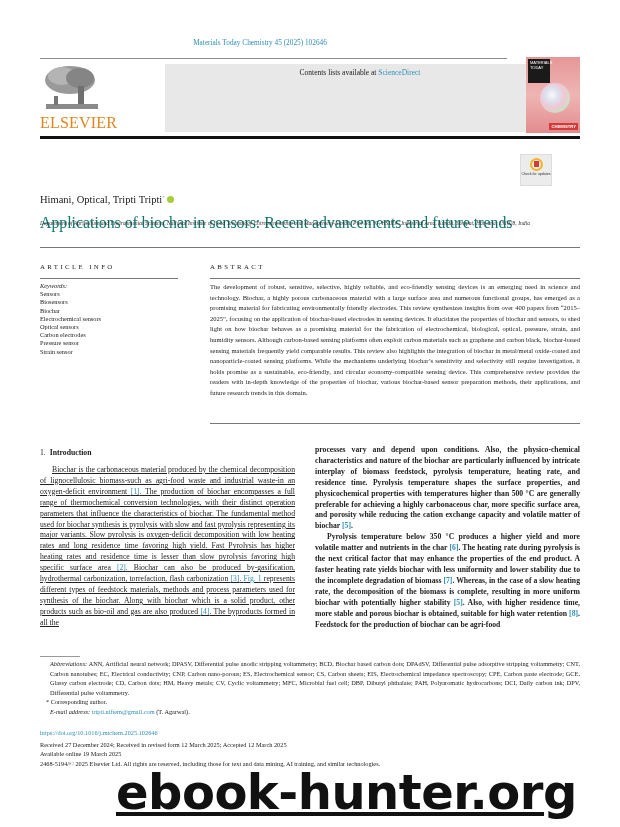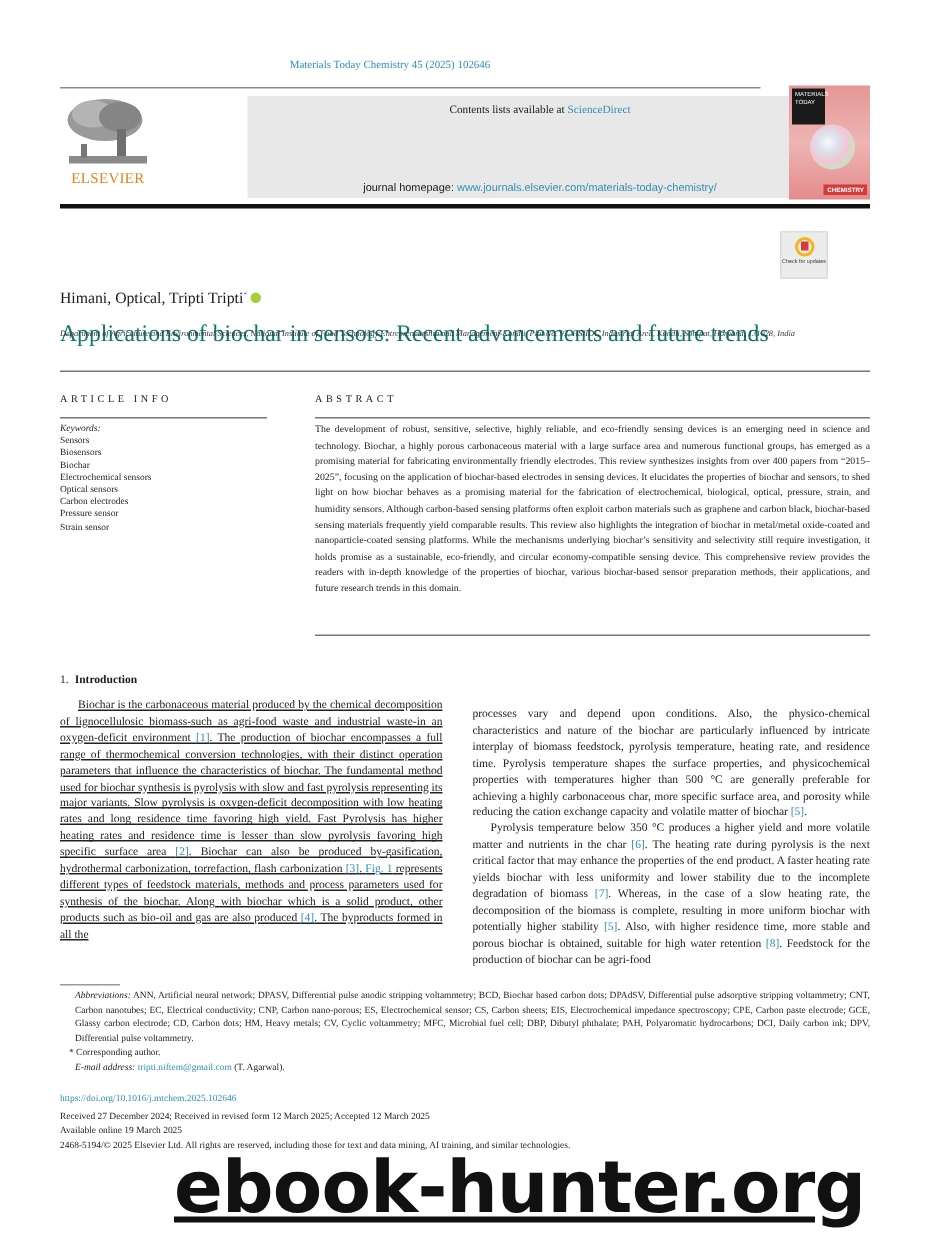--- a/index.html
+++ b/index.html
@@ -11,21 +11,21 @@
   .abs { position: absolute; }
   .link { color: #2f8fb6; }
 
   .journal-ref { top: 38px; left: 0; width: 520px; text-align: center; font-size: 7.3px; color: #2f8fb6; }
 
   .top-rule { top: 58px; left: 40px; width: 467px; height: 1px; background: #8c8c8c; }
 
   .logo { top: 62px; left: 40px; width: 64px; height: 70px; }
   .tree { position: absolute; top: 2px; left: 4px; width: 56px; height: 48px; }
   .logo-text { position: absolute; top: 52px; left: 0; width: 64px; text-align: center;
-    font-size: 10px; color: #e2851e; letter-spacing: 0.2px; font-family: "Liberation Serif", serif; }
+    font-size: 16px; color: #e2851e; letter-spacing: 0.2px; font-family: "Liberation Serif", serif; }
 
   .masthead { top: 64px; left: 117px; width: 390px; height: 68px; background: #e8e8e8; margin-left: 48px; }
   .contents { position: absolute; top: 4px; left: 0; width: 100%; text-align: center; font-size: 7.5px; }
   .journal-name { position: absolute; top: 24px; left: 0; width: 100%; text-align: center; font-size: 14.6px; color: #222; }
   .homepage { position: absolute; top: 56px; left: 0; width: 100%; text-align: center; font-size: 7.3px;
     font-family: "Liberation Sans", sans-serif; }
 
   .cover { top: 57px; left: 526px; width: 54px; height: 76px;
     background: linear-gradient(180deg, #e59797 0%, #eeb5b3 50%, #e38b8c 100%); overflow: hidden; }
   .cover-tag { position: absolute; top: 2px; left: 2px; width: 22px; height: 24px; background: #1a1a1a; color: #fff;
@@ -58,21 +58,21 @@
   .kw .kw-label { font-style: italic; }
 
   .ab-head { top: 263px; left: 210px; }
   .ab-rule { top: 278px; left: 210px; width: 370px; height: 1px; background: #777; }
   .abstract { top: 282px; left: 210px; width: 370px; font-size: 6.55px; line-height: 10.6px; text-align: justify; color: #222; }
   .ab-end-rule { top: 423px; left: 210px; width: 370px; height: 1px; background: #777; }
 
   .col { font-size: 7.7px; line-height: 10.9px; text-align: justify; color: #222; }
   .col p { margin: 0; text-indent: 12px; }
   .col1 { top: 465px; left: 40px; width: 255px; text-decoration: underline; }
-  .col2 { top: 471px; left: 315px; width: 265px; }
+  .col2 { top: 445px; left: 315px; width: 265px; font-weight: bold; }
   .col2 p.cont { text-indent: 0; }
   .intro-head { top: 448px; left: 40px; font-size: 7.7px; font-weight: bold; }
   .intro-head .num { font-weight: normal; margin-right: 4px; }
 
   .fn-rule { top: 656px; left: 40px; width: 40px; height: 1px; background: #999; }
   .footnote { top: 659px; left: 40px; width: 540px; font-size: 6.3px; line-height: 9.6px; text-align: justify; color: #222; }
   .footnote .ital { font-style: italic; }
   .fn-line { margin: 0; }
   .fn-ind { padding-left: 10px; }
 
@@ -97,23 +97,20 @@
     <rect x="34" y="22" width="6" height="22" fill="#6f6f6f"></rect>
     <rect x="2" y="40" width="52" height="5" fill="#8a8a8a"></rect>
     <rect x="10" y="32" width="4" height="9" fill="#777"></rect>
   </svg>
   <div class="logo-text">ELSEVIER</div>
 </div>
 
 <div class="abs masthead">
   <div class="contents">
     <span>Contents lists available at </span><span class="link">ScienceDirect</span>
-  </div>
-  <div class="homepage">
-    <span>journal homepage: </span><span class="link">www.journals.elsevier.com/materials-today-chemistry/</span>
   </div>
 </div>
 
 <div class="abs cover">
   <div class="cover-tag">MATERIALS TODAY</div>
   <div class="cover-orb"></div>
   <div class="cover-label">CHEMISTRY</div>
 </div>
 
 <div class="abs thick-rule"></div>

